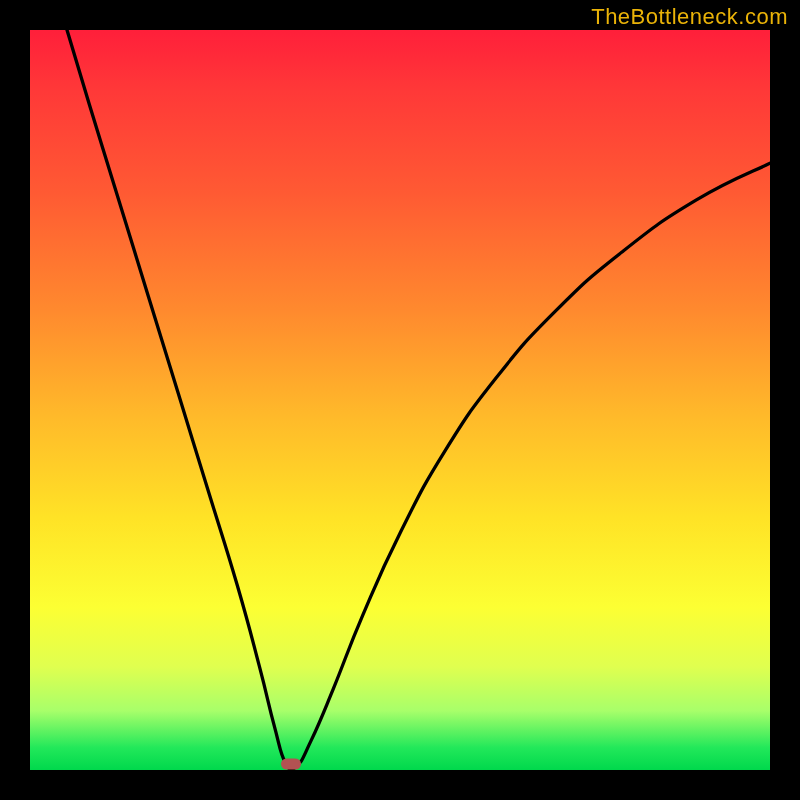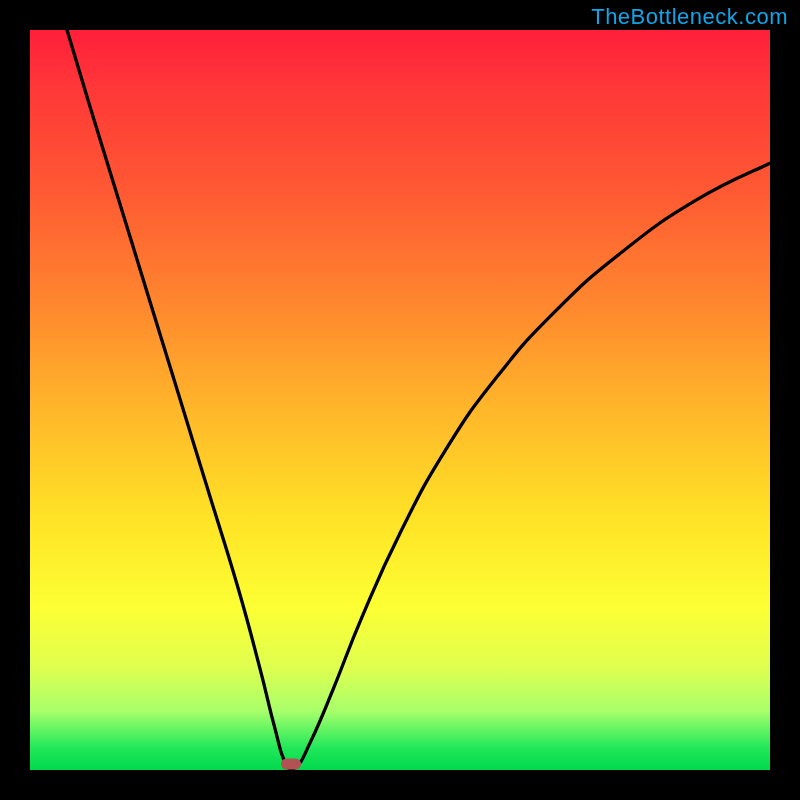--- a/index.html
+++ b/index.html
@@ -16,21 +16,21 @@
     left: 0;
     top: 0;
     width: 800px;
     height: 800px;
     background: #000;
   }
   .watermark {
     position: absolute;
     top: 4px;
     right: 12px;
-    color: #0ea5e9;
+    color: #eab308;
     font-size: 22px;
     font-weight: 500;
     letter-spacing: 0.5px;
     user-select: none;
   }
   .plot {
     position: absolute;
     left: 30px;
     top: 30px;
     width: 740px;

